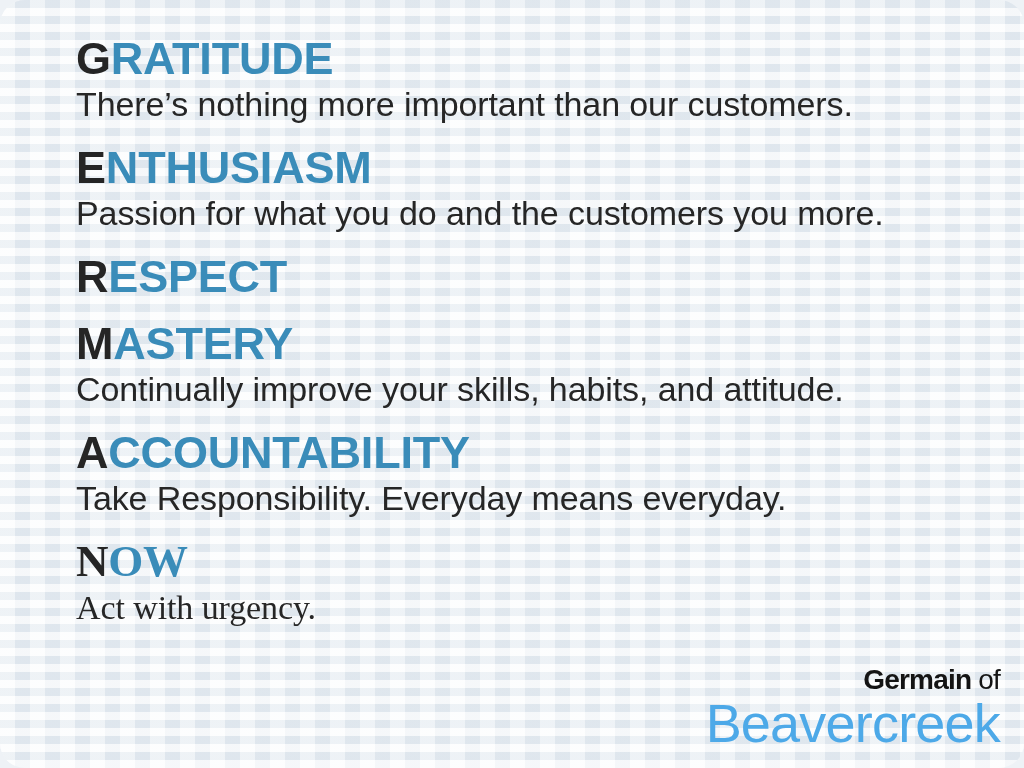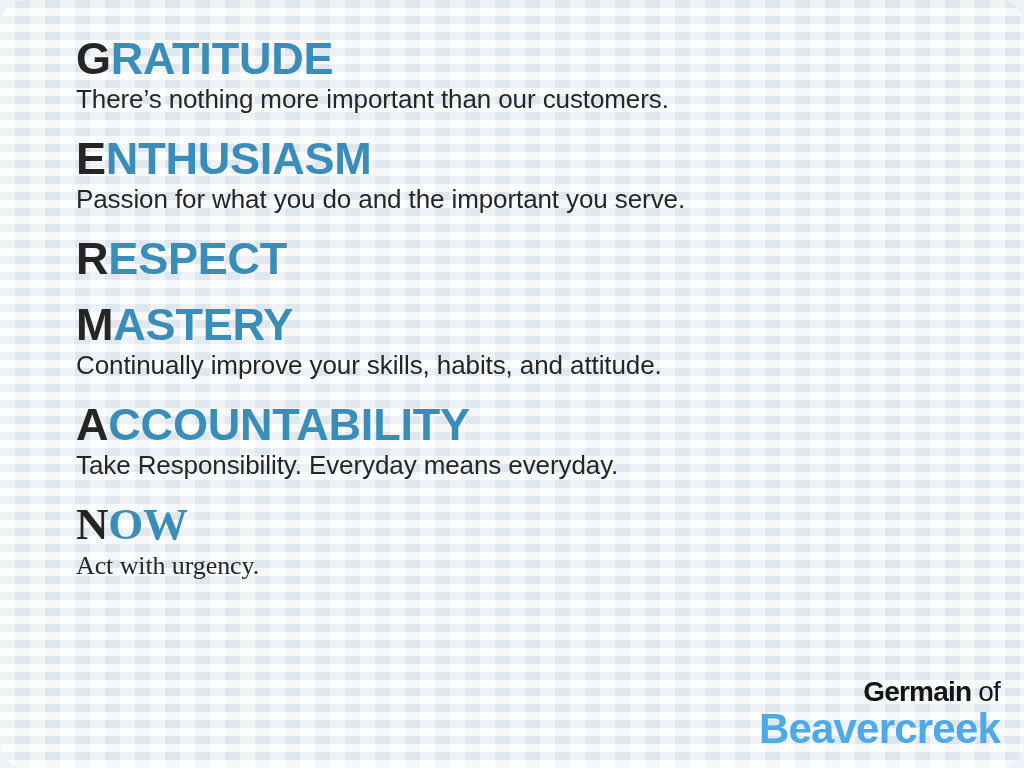--- a/index.html
+++ b/index.html
@@ -69,21 +69,21 @@
     letter-spacing: -0.2px;
     color: #3a8cb9;
     margin: 0 0 3px 0;
     white-space: nowrap;
   }
   .value-heading .initial {
     color: #252525;
   }
 
   .value-desc {
-    font-size: 26px;
+    font-size: 34px;
     font-weight: normal;
     line-height: 1.15;
     color: #262626;
     margin: 0;
     letter-spacing: -0.1px;
     white-space: nowrap;
   }
 
   
   #logo {
@@ -99,22 +99,22 @@
     letter-spacing: -0.8px;
     white-space: nowrap;
   }
   #logo .line1 .brand {
     font-weight: bold;
   }
   #logo .line1 .of {
     font-weight: normal;
   }
   #logo .line2 {
-    font-size: 42px;
-    font-weight: bold;
+    font-size: 54px;
+    font-weight: normal;
     color: #4da9e8;
     letter-spacing: -0.8px;
     margin-top: 2px;
     white-space: nowrap;
   }
 </style>
 </head>
 <body>
 
 <div id="slide">
@@ -124,21 +124,21 @@
 
   <div id="content">
 
     <div class="value-block">
       <h2 class="value-heading"><span class="initial">G</span><span class="rest">RATITUDE</span></h2>
       <p class="value-desc">There’s nothing more important than our customers.</p>
     </div>
 
     <div class="value-block">
       <h2 class="value-heading"><span class="initial">E</span><span class="rest">NTHUSIASM</span></h2>
-      <p class="value-desc">Passion for what you do and the important you serve.</p>
+      <p class="value-desc">Passion for what you do and the customers you more.</p>
     </div>
 
     <div class="value-block">
       <h2 class="value-heading"><span class="initial">R</span><span class="rest">ESPECT</span></h2>
     </div>
 
     <div class="value-block">
       <h2 class="value-heading"><span class="initial">M</span><span class="rest">ASTERY</span></h2>
       <p class="value-desc">Continually improve your skills, habits, and attitude.</p>
     </div>

